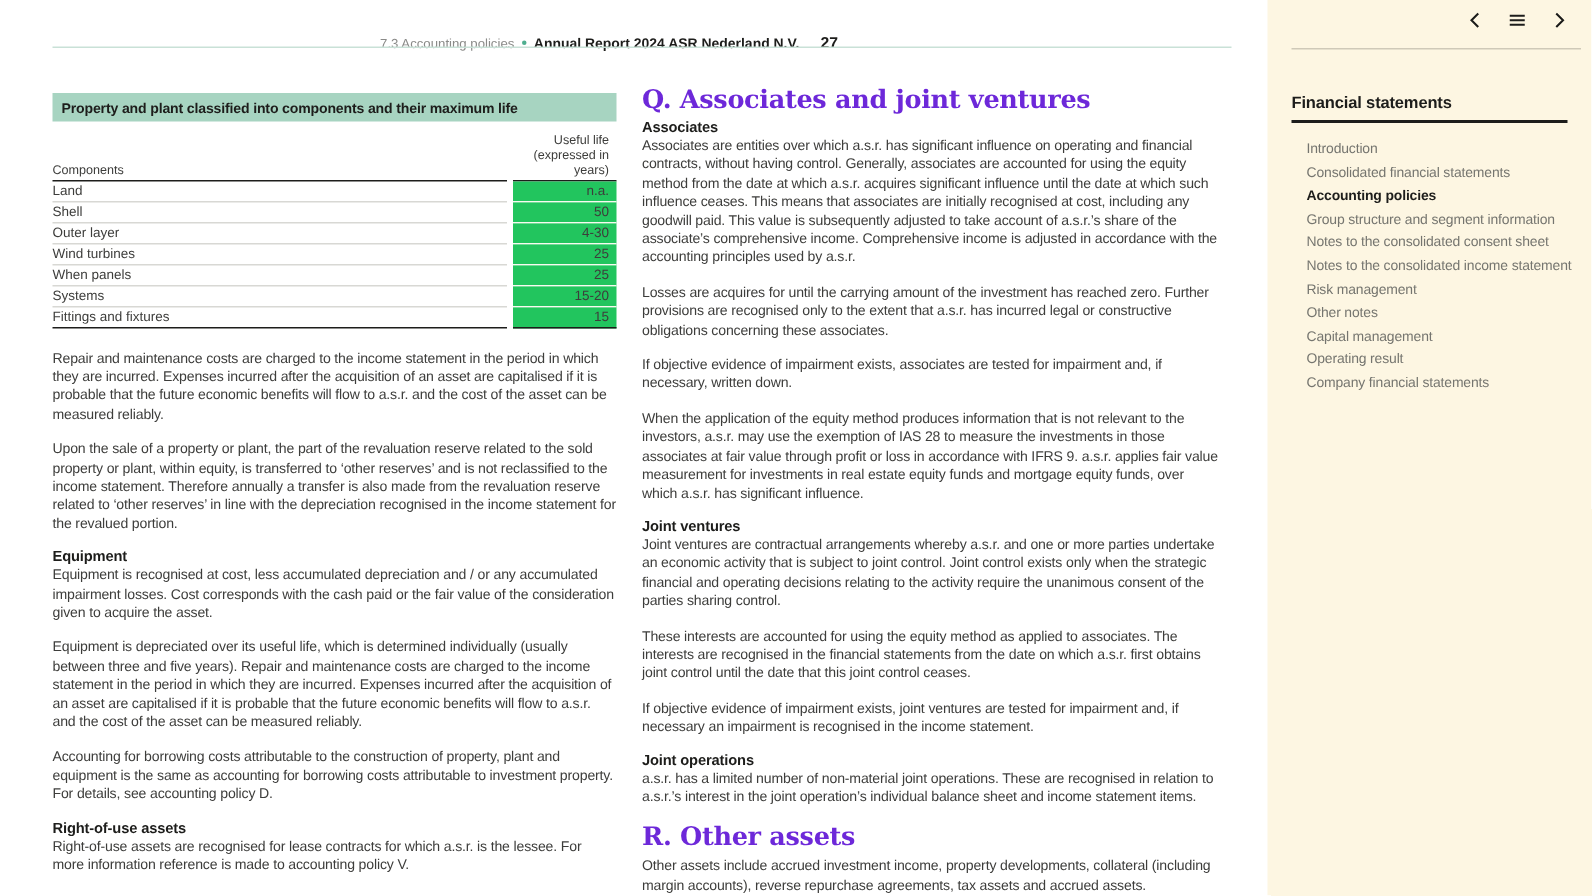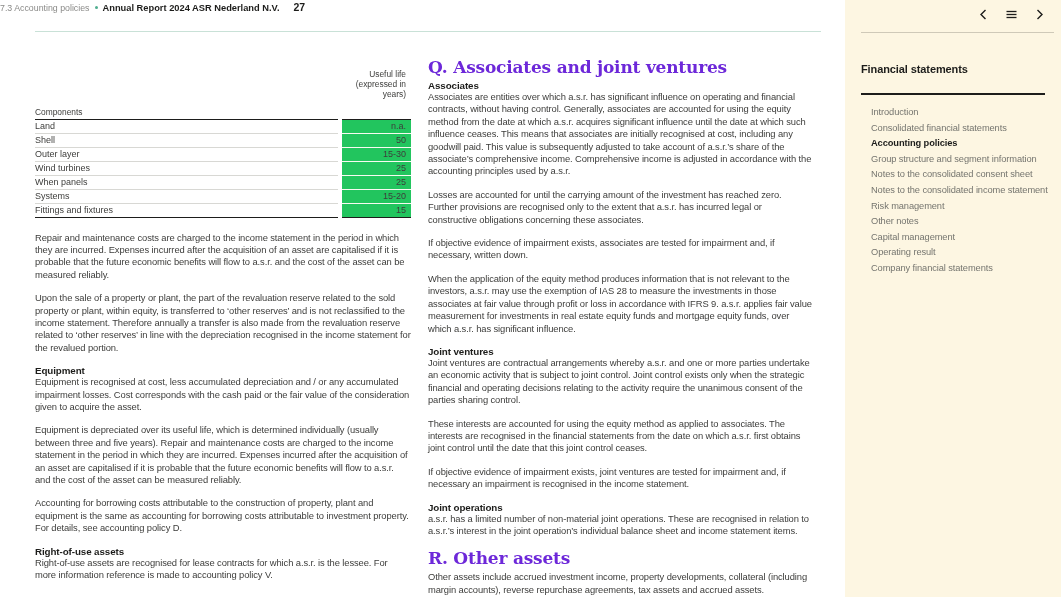--- a/index.html
+++ b/index.html
@@ -5,21 +5,21 @@
   html,body{margin:0;padding:0;}
   body{
     width:1061px;height:597px;position:relative;overflow:hidden;
     background:#ffffff;
     font-family:"Liberation Sans", sans-serif;
     color:#3d3d3b;
     -webkit-font-smoothing:antialiased;
   }
   
   .page-header{
-    position:absolute;top:1px;left:0;width:812px;text-align:left;
+    position:absolute;top:23px;left:0;width:812px;text-align:center;
     font-size:8.8px;color:#8a8a88;white-space:nowrap;
   }
   .page-header .sep-dot{
     display:inline-block;width:3px;height:3px;border-radius:50%;
     background:#4fae8f;margin:0 5px;vertical-align:2px;
   }
   .page-header .report-title{font-weight:bold;color:#1d1d1b;font-size:9.3px;}
   .page-header .page-num{font-weight:bold;color:#1d1d1b;font-size:10.5px;margin-left:14px;}
   .header-rule{
     position:absolute;top:31px;left:35px;width:786px;height:1px;background:#c9e1d7;
@@ -53,58 +53,59 @@
   .cell-gap{width:4px;}
   .cell-val{
     width:64px;text-align:right;font-size:9px;padding:1.5px 5px 1.5px 0;
     background:#22c55e;border-bottom:1px solid #f8faf0;color:#3d3d3b;
   }
   .tbl-head .cell-label{
     border-bottom:1.8px solid #1d1d1b;font-size:8.4px;color:#3d3d3b;
   }
   .tbl-head .cell-val{
     background:transparent;border-bottom:1.8px solid #1d1d1b;
-    font-size:8.4px;line-height:10px;color:#3d3d3b;padding-bottom:20px;
+    font-size:8.4px;line-height:10px;color:#3d3d3b;padding-bottom:2px;
   }
   .tbl-row.last .cell-label,.tbl-row.last .cell-val{border-bottom:1.6px solid #1d1d1b;}
   
   .sidebar{
     position:absolute;left:845px;top:0;width:216px;height:597px;
     background:#fdf6e2;
   }
   .sidebar-nav{
     position:absolute;top:7px;right:15px;display:flex;gap:15px;align-items:center;
   }
   .nav-btn{width:13px;height:13px;cursor:pointer;display:block;}
   .sidebar-rule{
     position:absolute;top:32px;left:16px;width:193px;height:1px;background:#cfc9b8;
   }
   .sidebar-body{position:absolute;top:63px;left:16px;width:184px;}
   .sidebar-title{
     font-size:11px;font-weight:bold;color:#1d1d1b;
-    padding-bottom:18px;border-bottom:2px solid #1d1d1b;letter-spacing:-0.1px;
+    padding-bottom:5px;border-bottom:2px solid #1d1d1b;letter-spacing:-0.1px;
   }
   .sidebar-items{margin-top:10px;}
   .sidebar-item{
     font-size:9.3px;line-height:15.6px;color:#75756f;
     padding-left:10px;cursor:pointer;letter-spacing:-0.1px;white-space:nowrap;
   }
   .sidebar-item.active{font-weight:bold;color:#1d1d1b;}
 </style>
 </head>
 <body>
 
 <div class="page-header">
   <span>7.3 Accounting policies</span><span class="sep-dot"></span><span class="report-title">Annual Report 2024 ASR Nederland N.V.</span><span class="page-num">27</span>
 </div>
 <div class="header-rule"></div>
 
 <div class="left-col">
 
   <div class="tbl">
+    <div class="tbl-title">Property and plant classified into components and their maximum life</div>
     <div class="tbl-head">
       <div class="cell-label">Components</div>
       <div class="cell-gap"></div>
       <div class="cell-val">
         <div>Useful life</div>
         <div>(expressed in</div>
         <div>years)</div>
       </div>
     </div>
     <div class="tbl-row">
@@ -113,21 +114,21 @@
         <div class="cell-val">n.a.</div>
     </div>
     <div class="tbl-row">
       <div class="cell-label">Shell</div>
         <div class="cell-gap"></div>
         <div class="cell-val">50</div>
     </div>
     <div class="tbl-row">
       <div class="cell-label">Outer layer</div>
         <div class="cell-gap"></div>
-        <div class="cell-val">15-30</div>
+        <div class="cell-val">4-30</div>
     </div>
     <div class="tbl-row">
       <div class="cell-label">Wind turbines</div>
         <div class="cell-gap"></div>
         <div class="cell-val">25</div>
     </div>
     <div class="tbl-row">
       <div class="cell-label">When panels</div>
         <div class="cell-gap"></div>
         <div class="cell-val">25</div>
@@ -152,21 +153,21 @@
   <p class="body-text">Equipment is depreciated over its useful life, which is determined individually (usually between three and five years). Repair and maintenance costs are charged to the income statement in the period in which they are incurred. Expenses incurred after the acquisition of an asset are capitalised if it is probable that the future economic benefits will flow to a.s.r. and the cost of the asset can be measured reliably.</p>
   <p class="body-text">Accounting for borrowing costs attributable to the construction of property, plant and equipment is the same as accounting for borrowing costs attributable to investment property. For details, see accounting policy D.</p>
   <div class="subhead">Right-of-use assets</div>
   <p class="body-text">Right-of-use assets are recognised for lease contracts for which a.s.r. is the lessee. For more information reference is made to accounting policy V.</p>
 </div>
 
 <div class="mid-col">
   <div class="big-heading">Q. Associates and joint ventures</div>
   <div class="subhead">Associates</div>
   <p class="body-text">Associates are entities over which a.s.r. has significant influence on operating and financial contracts, without having control. Generally, associates are accounted for using the equity method from the date at which a.s.r. acquires significant influence until the date at which such influence ceases. This means that associates are initially recognised at cost, including any goodwill paid. This value is subsequently adjusted to take account of a.s.r.’s share of the associate’s comprehensive income. Comprehensive income is adjusted in accordance with the accounting principles used by a.s.r.</p>
-  <p class="body-text">Losses are accounted for until the carrying amount of the investment has reached zero. Further provisions are recognised only to the extent that a.s.r. has incurred legal or constructive obligations concerning these associates.</p>
+  <p class="body-text">Losses are acquires for until the carrying amount of the investment has reached zero. Further provisions are recognised only to the extent that a.s.r. has incurred legal or constructive obligations concerning these associates.</p>
   <p class="body-text">If objective evidence of impairment exists, associates are tested for impairment and, if necessary, written down.</p>
   <p class="body-text">When the application of the equity method produces information that is not relevant to the investors, a.s.r. may use the exemption of IAS 28 to measure the investments in those associates at fair value through profit or loss in accordance with IFRS 9. a.s.r. applies fair value measurement for investments in real estate equity funds and mortgage equity funds, over which a.s.r. has significant influence.</p>
   <div class="subhead">Joint ventures</div>
   <p class="body-text">Joint ventures are contractual arrangements whereby a.s.r. and one or more parties undertake an economic activity that is subject to joint control. Joint control exists only when the strategic financial and operating decisions relating to the activity require the unanimous consent of the parties sharing control.</p>
   <p class="body-text">These interests are accounted for using the equity method as applied to associates. The interests are recognised in the financial statements from the date on which a.s.r. first obtains joint control until the date that this joint control ceases.</p>
   <p class="body-text">If objective evidence of impairment exists, joint ventures are tested for impairment and, if necessary an impairment is recognised in the income statement.</p>
   <div class="subhead">Joint operations</div>
   <p class="body-text">a.s.r. has a limited number of non-material joint operations. These are recognised in relation to a.s.r.’s interest in the joint operation’s individual balance sheet and income statement items.</p>
   <div class="big-heading">R. Other assets</div>
   <p class="body-text">Other assets include accrued investment income, property developments, collateral (including margin accounts), reverse repurchase agreements, tax assets and accrued assets.</p>

